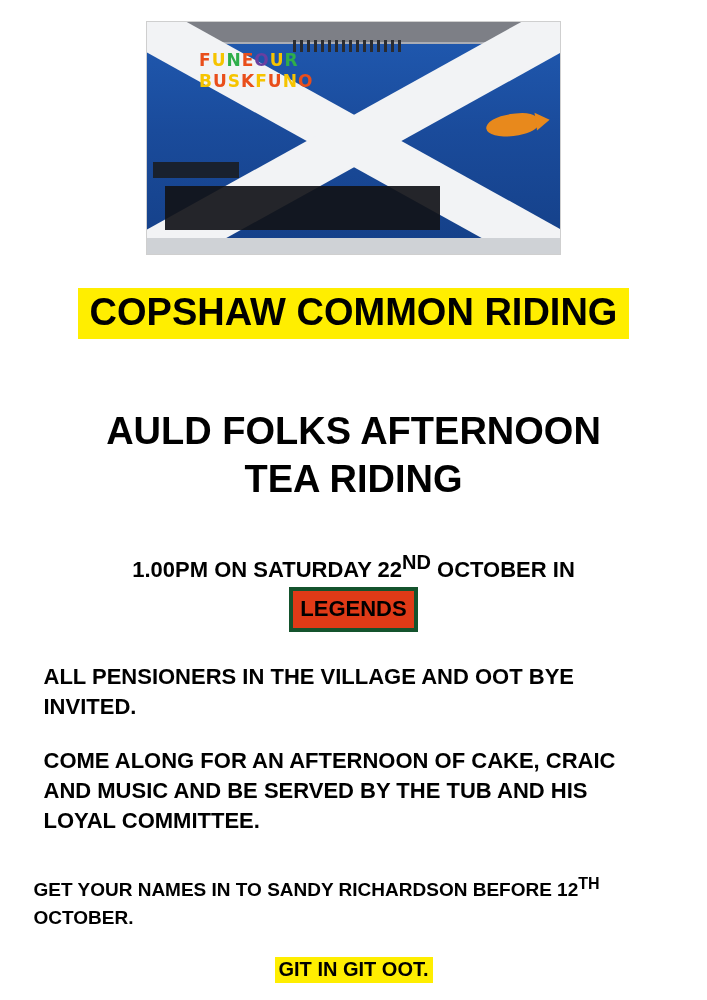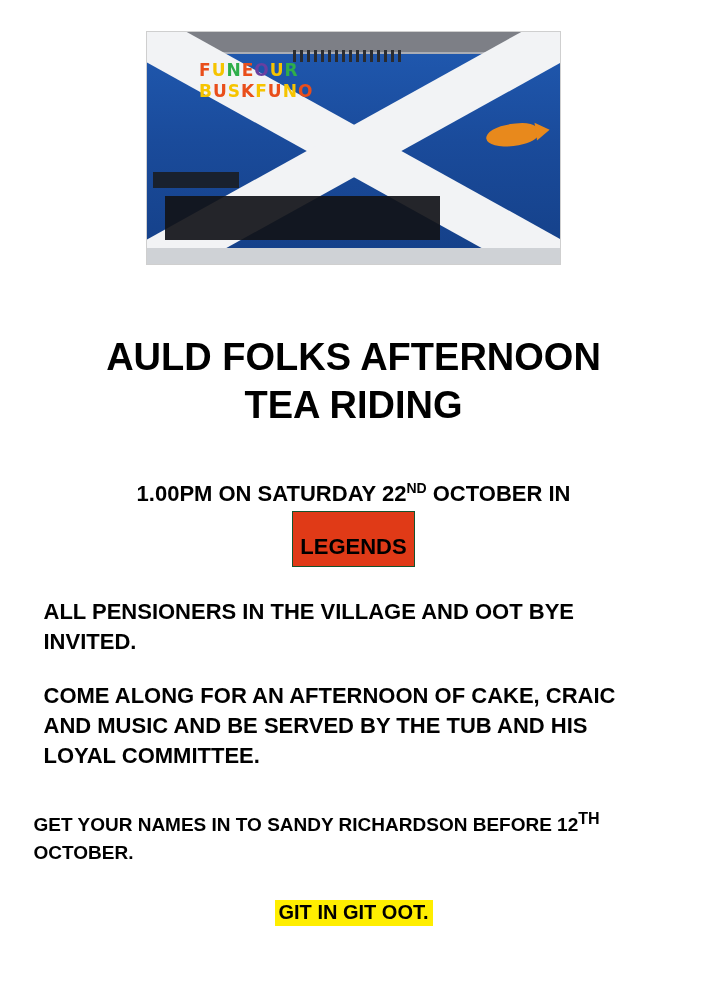--- a/index.html
+++ b/index.html
@@ -22,21 +22,21 @@
     display: flex;
     flex-direction: column;
     align-items: center;
   }
 
   
   .photo {
     position: relative;
     width: 413px;
     height: 232px;
-    margin-top: 31px;
+    margin-top: 21px;
     background: #1b4fa0;
     overflow: hidden;
     border: 1px solid #cfcfcf;
   }
   .photo .sky-strip {
     position: absolute;
     top: 0; left: 0; right: 0;
     height: 26px;
     background: #7d7f86;
   }
@@ -158,25 +158,25 @@
   }
 
   .when {
     margin-top: 42px;
     font-size: 22px;
     font-weight: bold;
     line-height: 34px;
     text-align: center;
     width: 640px;
   }
-  .when sup { font-size: 14px; }
+  .when sup { font-size: 20px; }
   .venue {
     background: #e03a17;
-    padding: 18px 7px 2px 7px;
-    border: 1px solid #14532d;
+    padding: 1px 7px 2px 7px;
+    border: 4px solid #14532d;
     display: inline-block;
   }
 
   .para {
     margin-top: 30px;
     font-size: 22px;
     font-weight: bold;
     line-height: 30px;
     text-align: left;
     width: 620px;
@@ -184,21 +184,21 @@
   .para.p3 { margin-top: 24px; }
   .para.p4 {
     margin-top: 34px;
     font-size: 19px;
     line-height: 27px;
     width: 640px;
   }
   .para.p4 sup { font-size: 16px; margin-top: 46px; }
 
   .closing {
-    margin-top: 34px;
+    margin-top: 26px;
     font-size: 20px;
     font-weight: bold;
     background: #ffee00;
     padding: 1px 4px 2px 4px;
     display: inline-block;
   }
 </style>
 </head>
 <body>
 
@@ -219,20 +219,23 @@
       <div class="l1">
         <span>F</span><span>U</span><span>N</span><span>E</span><span>O</span><span>U</span><span>R</span>
       </div>
       <div class="l2">
         <span>B</span><span>U</span><span>S</span><span>K</span><span>F</span><span>U</span><span>N</span><span>O</span>
       </div>
     </div>
     <div class="bottom-bar"></div>
   </div>
 
+  <div class="title-band">
+    <div class="title">COPSHAW COMMON RIDING</div>
+  </div>
 
   <div class="headline">
     <div>AULD FOLKS AFTERNOON</div>
     <div>TEA RIDING</div>
   </div>
 
   <div class="when">
     <div><span>1.00PM ON SATURDAY 22</span><sup>ND</sup><span> OCTOBER IN</span></div>
     <div><span class="venue">LEGENDS</span></div>
   </div>

